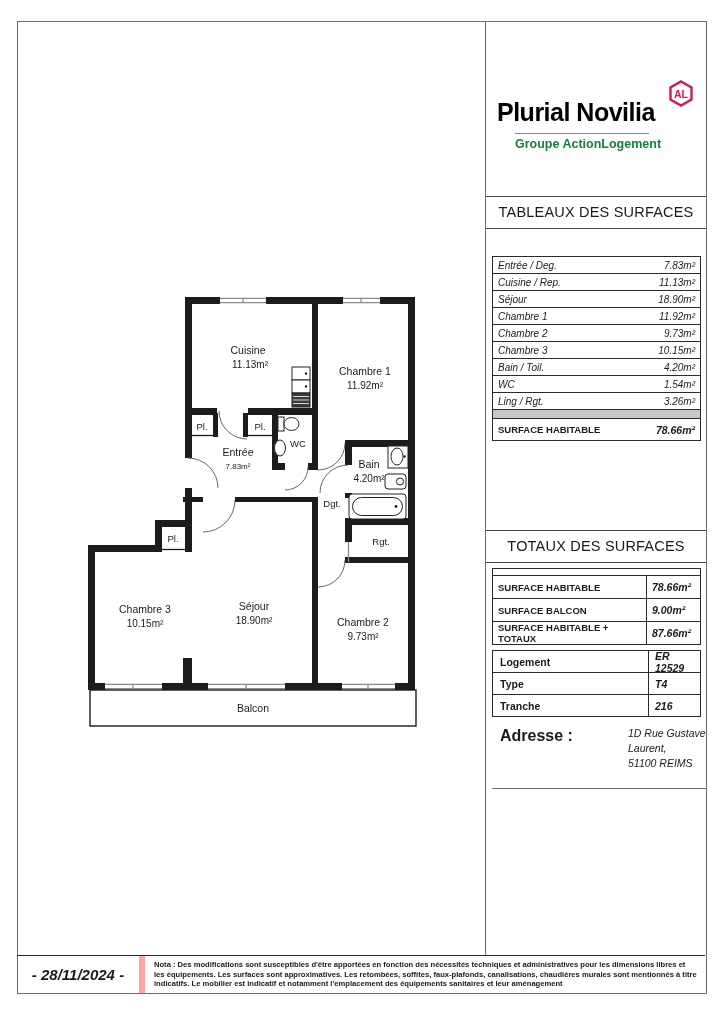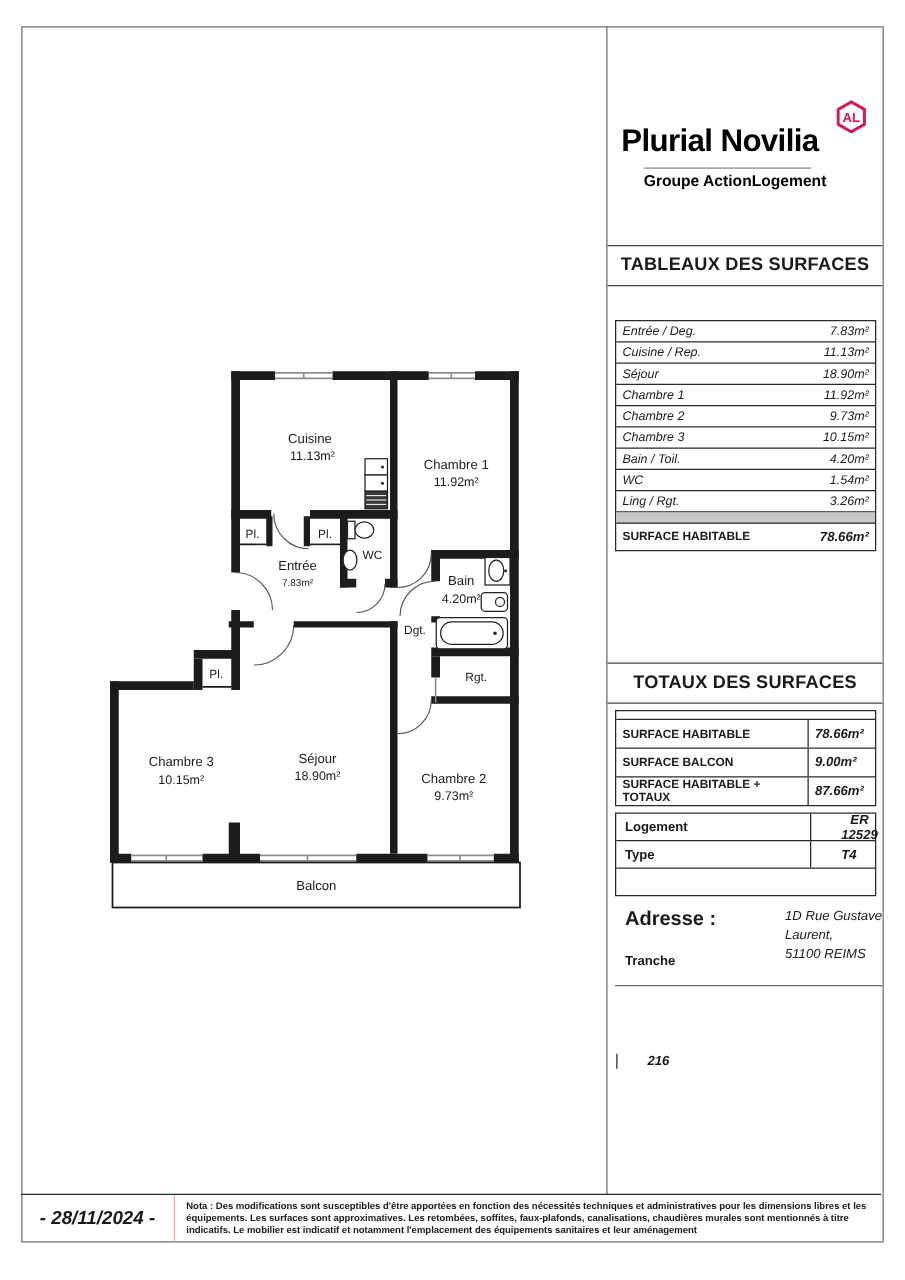--- a/index.html
+++ b/index.html
@@ -14,21 +14,21 @@
   .logo-box{position:absolute;left:497px;top:80px;width:200px;}
   .brand-row{white-space:nowrap;}
   .brand{font-size:25px;font-weight:bold;letter-spacing:-0.5px;}
   .badge{display:inline-block;vertical-align:14px;margin-left:2px;padding-left:12px;}
   .logo-rule{margin-top:6px;margin-left:18px;width:134px;border-top:1.5px solid #8a8a8a;}
   .logo-sub{margin-top:3px;margin-left:18px;font-size:12.5px;font-weight:bold;}
 
   .title-box{
     position:absolute;left:486px;width:220px;height:31px;
     border-top:1px solid #444;border-bottom:1px solid #444;
-    font-size:14.5px;font-weight:bold;text-align:center;line-height:31px;letter-spacing:0.2px;
+    font-size:14.5px;font-weight:normal;text-align:center;line-height:31px;letter-spacing:0.2px;
   }
   #title-surfaces{top:196px;}
   #title-totaux{top:530px;}
 
   .stable{position:absolute;left:492px;width:207px;border:1px solid #2a2a2a;}
   #surfaces-table{top:256px;}
   .srow{display:flex;justify-content:space-between;align-items:center;height:16px;
         border-bottom:1px solid #2a2a2a;padding:0 5px;font-size:10px;font-style:italic;}
   .srow:last-child{border-bottom:none;}
   .gray-row{height:8px;background:#c8c8c8;border-bottom:1px solid #2a2a2a;}
@@ -40,36 +40,36 @@
   .hdr-strip{height:6px;border-bottom:1px solid #2a2a2a;}
   .trow{display:flex;align-items:stretch;height:22px;border-bottom:1px solid #2a2a2a;}
   .trow:last-child{border-bottom:none;}
   .trow .lbl{flex:0 0 148px;display:flex;align-items:center;padding-left:5px;
         font-size:9.5px;font-weight:bold;}
   .trow .val{flex:1;border-left:1px solid #2a2a2a;display:flex;align-items:center;
         padding-left:5px;font-size:10.5px;font-weight:bold;font-style:italic;}
 
   #info-table{top:650px;}
   .irow{display:flex;align-items:stretch;height:21px;border-bottom:1px solid #2a2a2a;}
-  .irow:last-child{border-bottom:none;flex-direction:column;}
+  .irow:last-child{border-bottom:none;}
   .irow .lbl{flex:0 0 148px;display:flex;align-items:center;padding-left:7px;
         font-size:10.5px;font-weight:bold;}
   .irow .val{flex:1;border-left:1px solid #2a2a2a;display:flex;align-items:center;
-        padding-left:24px;font-size:10.5px;font-weight:bold;font-style:italic;text-align:center;}
+        padding-left:6px;font-size:10.5px;font-weight:bold;font-style:italic;}
 
   #adresse-box{position:absolute;left:492px;top:714px;width:214px;height:74px;border-bottom:1px solid #6e6e6e;}
   #adresse-box .alabel{position:absolute;left:8px;top:13px;font-size:16px;font-weight:bold;}
   #adresse-box .atext{position:absolute;left:88px;top:12px;font-size:10.5px;font-style:italic;line-height:15px;margin-left:48px;}
 
   
   .footer{position:absolute;left:17px;top:955px;width:688px;height:37px;
           border-top:1px solid #2a2a2a;display:flex;}
   .footer .date-cell{flex:0 0 122px;display:flex;align-items:center;justify-content:center;
           font-size:15px;font-weight:bold;font-style:italic;}
-  .footer .note-cell{flex:1;border-left:1px solid #fca5a5;padding:4px 8px 0 9px;
+  .footer .note-cell{flex:1;border-left:6px solid #fca5a5;padding:4px 8px 0 9px;
           font-size:7.6px;font-weight:bold;line-height:9.6px;}
 
   
   #plan{position:absolute;left:85px;top:290px;}
   .room-name{font-size:10.5px;fill:#1a1a1a;}
   .room-area{font-size:10px;fill:#1a1a1a;}
   .small-lb{font-size:9.5px;fill:#1a1a1a;}
   .tiny-lb{font-size:8px;fill:#1a1a1a;}
   .wall{fill:#1c1c1c;}
   .arc{fill:none;stroke:#555;stroke-width:0.9;}
@@ -84,21 +84,21 @@
 <div class="col-divider"></div>
 
 <div class="logo-box">
   <div class="brand-row">
     <span class="brand" style="color:#000000">Plurial Novilia</span><span class="badge"><svg width="24" height="27" viewBox="0 0 24 27">
       <polygon points="12,1.5 22.5,7.5 22.5,19.5 12,25.5 1.5,19.5 1.5,7.5" fill="none" stroke="#d31a52" stroke-width="2.4"></polygon>
       <text x="12" y="17.5" text-anchor="middle" font-size="10.5" font-weight="bold" fill="#d31a52">AL</text>
     </svg></span>
   </div>
   <div class="logo-rule"></div>
-  <div class="logo-sub" style="color:#000000">Groupe ActionLogement</div>
+  <div class="logo-sub" style="color:#15803d">Groupe ActionLogement</div>
 </div>
 
 <div class="title-box" id="title-surfaces">TABLEAUX DES SURFACES</div>
 
 <div class="stable" id="surfaces-table">
   <div class="srow">
     <span>Entrée / Deg.</span>
       <span>7.83m²</span>
     </div>
   <div class="srow">

